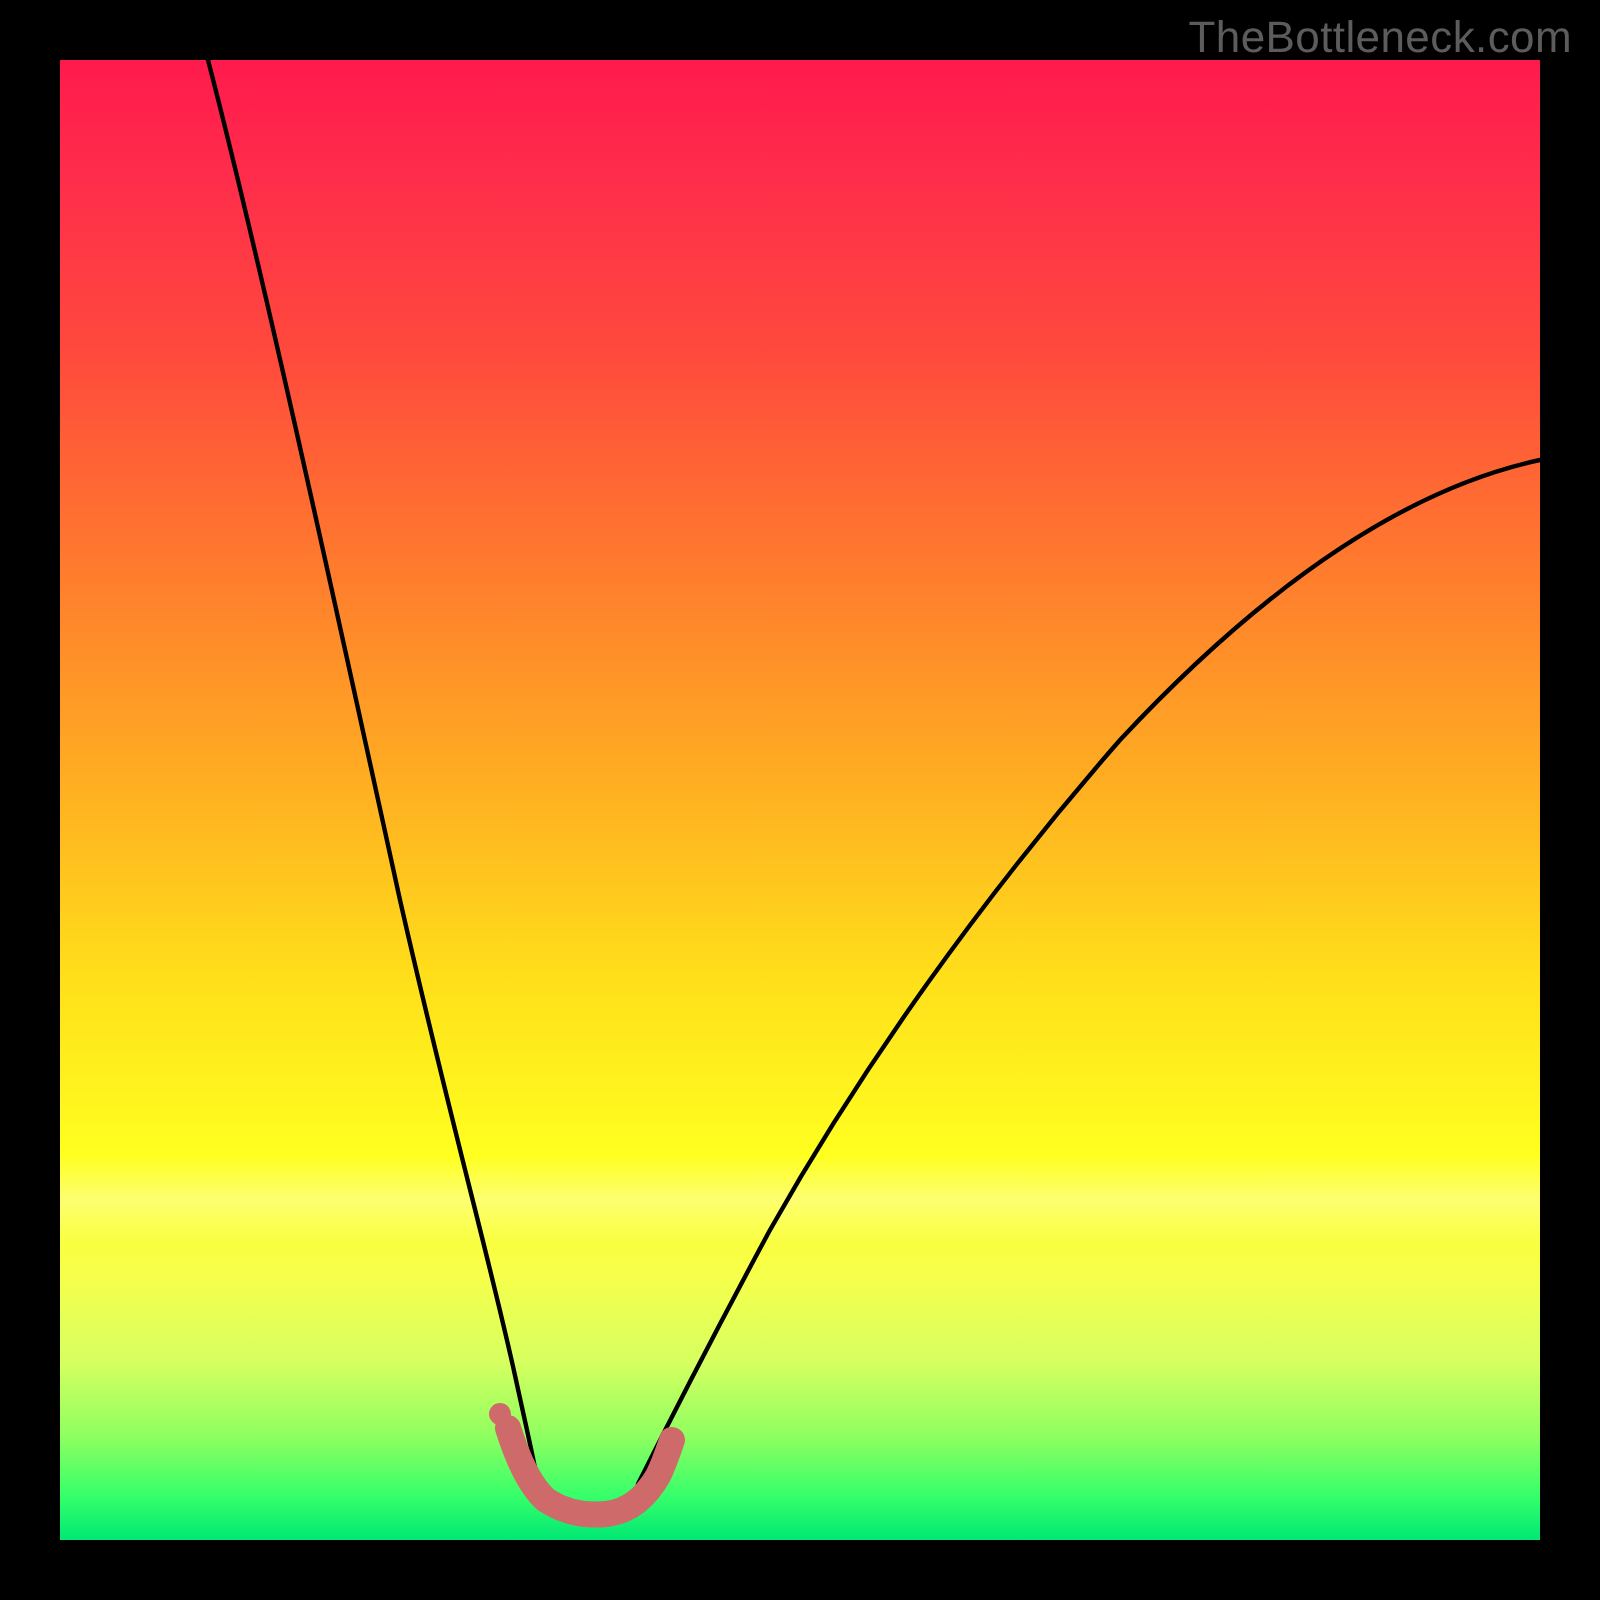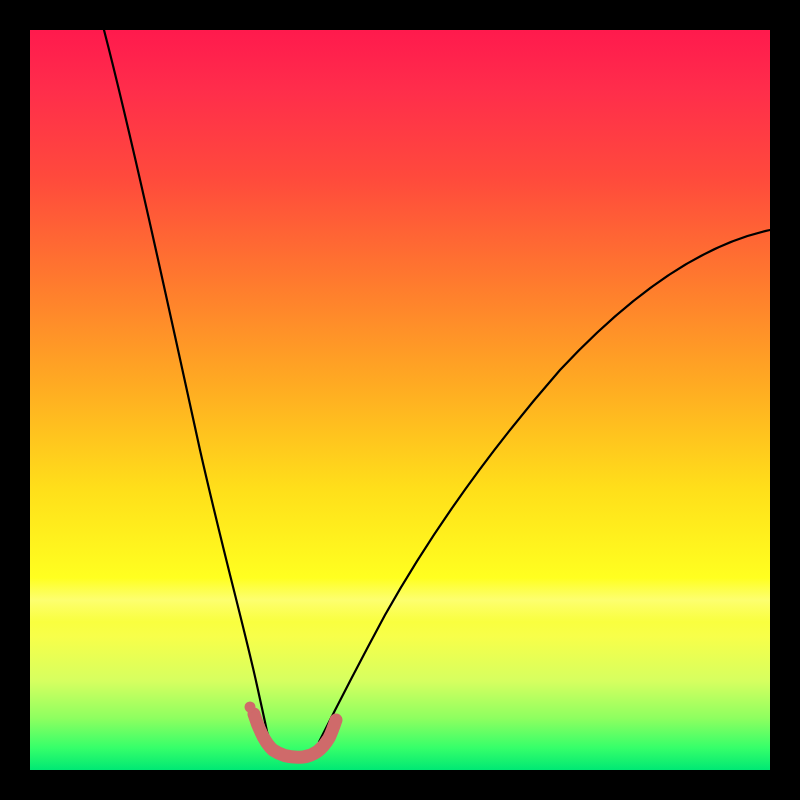--- a/index.html
+++ b/index.html
@@ -74,20 +74,21 @@
     font-weight: 500;
     letter-spacing: 0.2px;
     user-select: none;
   }
 </style>
 </head>
 <body>
 
 <div class="frame">
 
+  <div class="watermark">TheBottleneck.com</div>
 
   <div class="plot-area">
     <div class="subtle-band"></div>
 
     <svg class="curves" viewBox="0 0 740 740" preserveAspectRatio="none">
 
       <path d="M 74 0
                C 100 100, 135 260, 170 420
                C 195 530, 215 600, 228 660
                C 233 683, 237 700, 239 712" fill="none" stroke="#000" stroke-width="2.2" stroke-linecap="round"></path>

